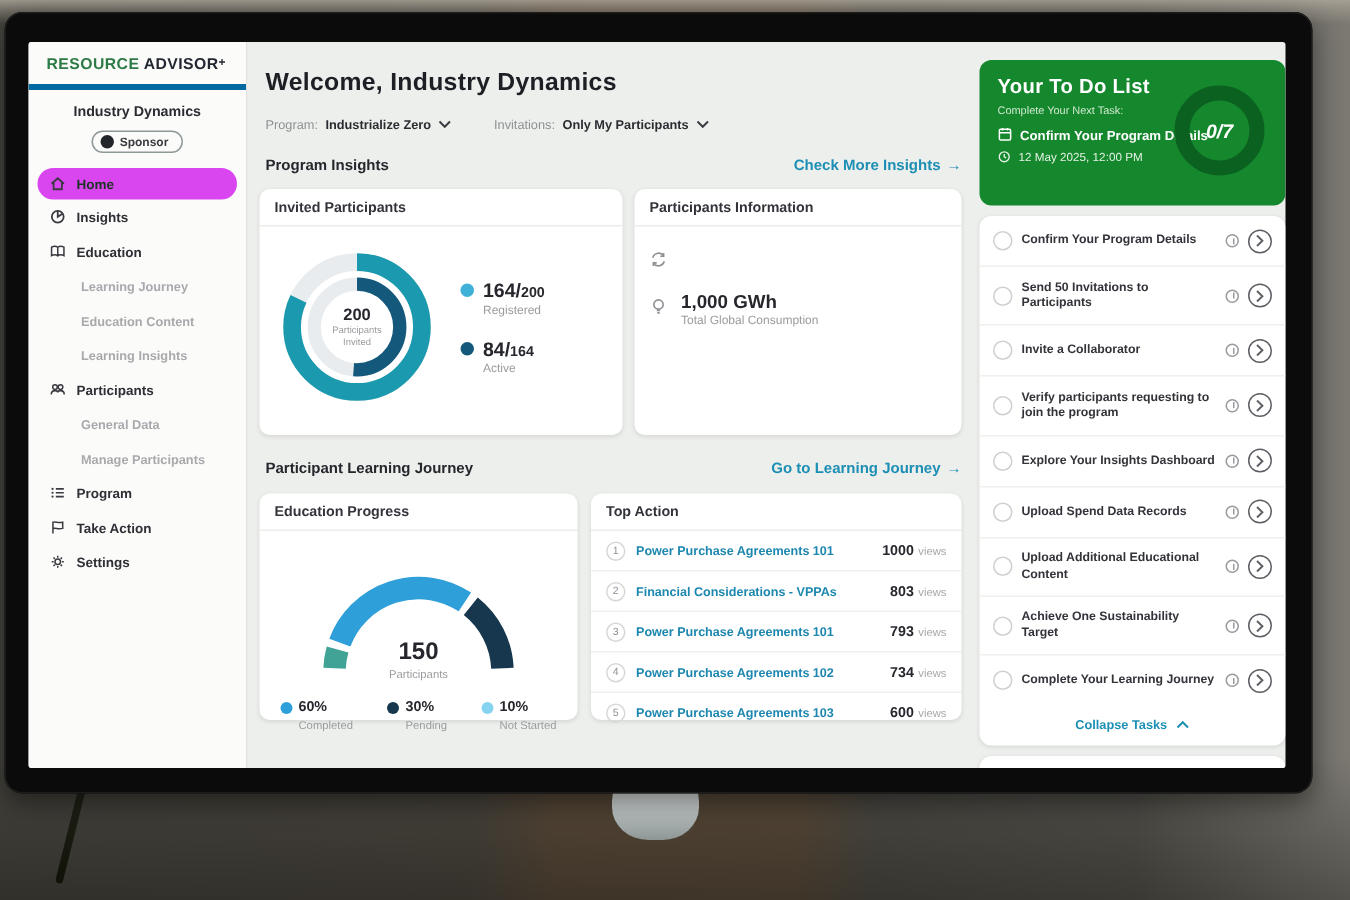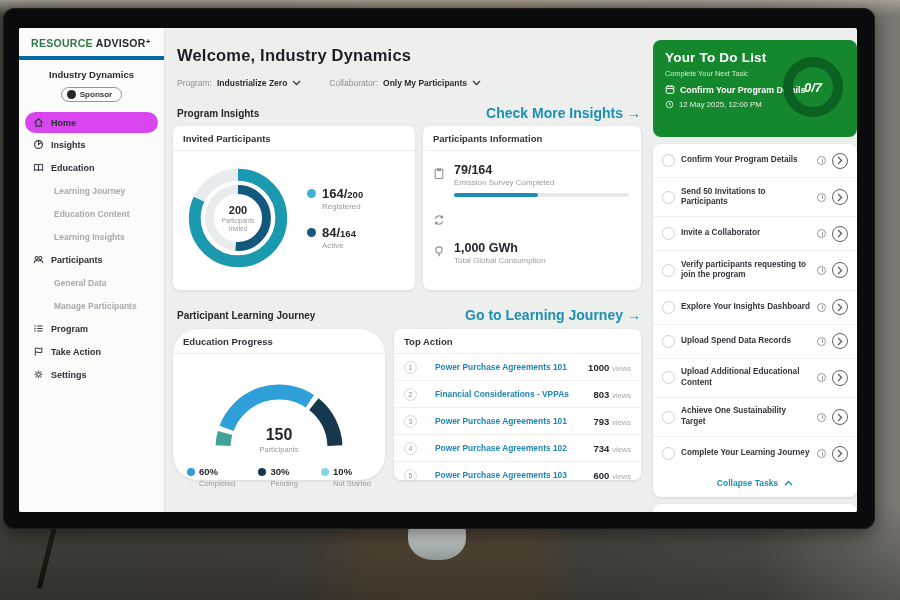--- a/index.html
+++ b/index.html
@@ -44,21 +44,21 @@
 
   
   .main { position:absolute; left:146px; top:0; width:488px; height:100%; }
   .welcome { position:absolute; left:12px; top:18px; font-size:16.5px; font-weight:800; color:#1e1e25; letter-spacing:.2px; }
   .filters { position:absolute; left:12px; top:50px; display:flex; gap:28px; align-items:center; }
   .filter { display:flex; align-items:center; gap:5px; font-size:8.5px; }
   .filter .flabel { color:#8f9094; }
   .filter .fvalue { font-weight:800; color:#2b2b31; }
   .sec-row { position:absolute; left:12px; width:464px; display:flex; justify-content:space-between; align-items:center; }
   .sec-title { font-size:10px; font-weight:800; color:#26262d; }
-  .sec-link { font-size:14px; font-weight:800; color:#1d8fb5; display:flex; gap:4px; align-items:center; cursor:pointer; }
+  .sec-link { font-size:10px; font-weight:800; color:#1d8fb5; display:flex; gap:4px; align-items:center; cursor:pointer; }
 
   .card { position:absolute; background:#fff; border-radius:7px; box-shadow:0 1px 3px rgba(30,30,30,.10); }
   .card-h { padding:7px 10px 6px; font-size:9.5px; font-weight:800; color:#33333a; border-bottom:1px solid #ececea; }
 
   
   .inv-body { display:flex; align-items:center; padding:8px 8px 6px 6px; }
   .donut-wrap { position:relative; width:118px; height:118px; flex:none; }
   .donut-center { position:absolute; inset:0; display:flex; flex-direction:column; align-items:center; justify-content:center; text-align:center; }
   .donut-center .dc-val { font-size:11px; font-weight:800; color:#26262d; }
   .donut-center .dc-lab { font-size:6.3px; color:#9b9b9f; width:52px; line-height:1.25; margin-top:1px; }
@@ -84,21 +84,21 @@
   .gauge-wrap { position:relative; width:160px; height:88px; margin:12px auto 2px; }
   .gauge-center { position:absolute; left:0; right:0; bottom:0; text-align:center; }
   .gauge-center .gc-val { font-size:16px; font-weight:800; color:#26262d; }
   .gauge-center .gc-lab { font-size:7.5px; color:#9b9b9f; margin-top:1px; }
   .edu-legend { display:flex; justify-content:space-between; padding:10px 14px 0; }
   .edu-item .l1 { display:flex; align-items:center; gap:4px; font-size:9.5px; font-weight:800; color:#26262d; }
   .edu-dot { width:8px; height:8px; border-radius:50%; }
   .edu-item .l2 { font-size:7.5px; color:#9b9b9f; margin:2px 0 0 12px; }
 
   
-  .lesson-row { display:flex; align-items:center; gap:18px; padding:6.5px 10px; }
+  .lesson-row { display:flex; align-items:center; gap:7px; padding:6.5px 10px; }
   .lesson-row + .lesson-row { border-top:1px solid #f0f0ee; }
   .rank { width:13px; height:13px; border:1px solid #d8d8d4; border-radius:50%; flex:none;
     display:flex; align-items:center; justify-content:center; font-size:7px; color:#8f9094; }
   .lesson-title { flex:1; font-size:8.4px; font-weight:700; color:#1d87b0; cursor:pointer; }
   .lesson-views { display:flex; align-items:baseline; gap:3px; }
   .views-num { font-size:9.5px; font-weight:800; color:#26262d; }
   .views-suf { font-size:7.5px; color:#a8a8ac; }
 
   
   .right { position:absolute; left:634px; top:0; width:204px; height:100%;
@@ -221,21 +221,21 @@
 
       <div class="filters">
         <div class="filter">
           <span class="flabel">Program:</span>
           <span class="fvalue">Industrialize Zero</span>
           <svg width="9" height="6" viewBox="0 0 9 6" fill="none" stroke="#3a3a40" stroke-width="1.3">
               <path d="M1 1 L4.5 4.5 L8 1"></path>
             </svg>
         </div>
         <div class="filter">
-          <span class="flabel">Collaborator:</span>
+          <span class="flabel">Invitations:</span>
           <span class="fvalue">Only My Participants</span>
           <svg width="9" height="6" viewBox="0 0 9 6" fill="none" stroke="#3a3a40" stroke-width="1.3">
               <path d="M1 1 L4.5 4.5 L8 1"></path>
             </svg>
         </div>
       </div>
 
       <div class="sec-row" style="top:77px">
         <span class="sec-title">Program Insights</span>
         <span class="sec-link">
@@ -277,33 +277,20 @@
               </span>
             </div>
           </div>
         </div>
       </div>
 
       <div class="card" style="left:258px; top:98px; width:218px; height:164px;">
         <div class="card-h">Participants Information</div>
         <div class="info-body">
           <div class="info-row">
-            <span class="info-ic"><svg width="12" height="13" viewBox="0 0 12 13" fill="none" stroke-width="1.1">
-                  <rect x="2.2" y="2" width="7.6" height="9.5" rx="1"></rect>
-                  <path d="M4.4 2 H7.6 V3.4 H4.4 Z"></path>
-                </svg></span>
-            <div class="info-cnt">
-              <div class="info-val">79/164</div>
-              <div class="info-lab">Emission Survey Completed</div>
-              <div class="info-track">
-                  <div class="info-fill" style="width: 48%; background: rgb(29, 143, 181);"></div>
-                </div>
-            </div>
-          </div>
-          <div class="info-row">
             <span class="info-ic"><svg width="12" height="12" viewBox="0 0 12 12" fill="none" stroke-width="1.1">
                   <path d="M2.2 4.8 A4 4 0 0 1 9.4 3.6 M9.8 7.2 A4 4 0 0 1 2.6 8.4 M9.4 1.6 V3.8 H7.2 M2.6 10.4 V8.2 H4.8"></path>
                 </svg></span>
           </div>
           <div class="info-row">
             <span class="info-ic"><svg width="12" height="13" viewBox="0 0 12 13" fill="none" stroke-width="1.1">
                   <circle cx="6" cy="5" r="3.1"></circle>
                   <path d="M4.9 9 H7.1 M5.2 10.6 H6.8"></path>
                 </svg></span>
             <div class="info-cnt">
@@ -315,21 +302,21 @@
       </div>
 
       <div class="sec-row" style="top:279px">
         <span class="sec-title">Participant Learning Journey</span>
         <span class="sec-link">
           <span>Go to Learning Journey</span>
           <span>→</span>
         </span>
       </div>
 
-      <div class="card" style="left:8px; top:301px; width:212px; height:151px;border-radius:25px;">
+      <div class="card" style="left:8px; top:301px; width:212px; height:151px;">
         <div class="card-h">Education Progress</div>
         <div class="gauge-wrap">
           <svg id="gauge-svg" width="160" height="88" viewBox="0 0 160 88">
               <path d="M 24.05 79.56 A 56 56 0 0 1 26.04 67.03" fill="none" stroke="#41a396" stroke-width="15"></path>
               <path d="M 27.55 62.39 A 56 56 0 0 1 110.91 35.30" fill="none" stroke="#2e9fd8" stroke-width="15"></path>
               <path d="M 114.86 38.17 A 56 56 0 0 1 135.95 79.56" fill="none" stroke="#16374e" stroke-width="15"></path>
             </svg>
           <div class="gauge-center">
             <div class="gc-val">150</div>
             <div class="gc-lab">Participants</div>

